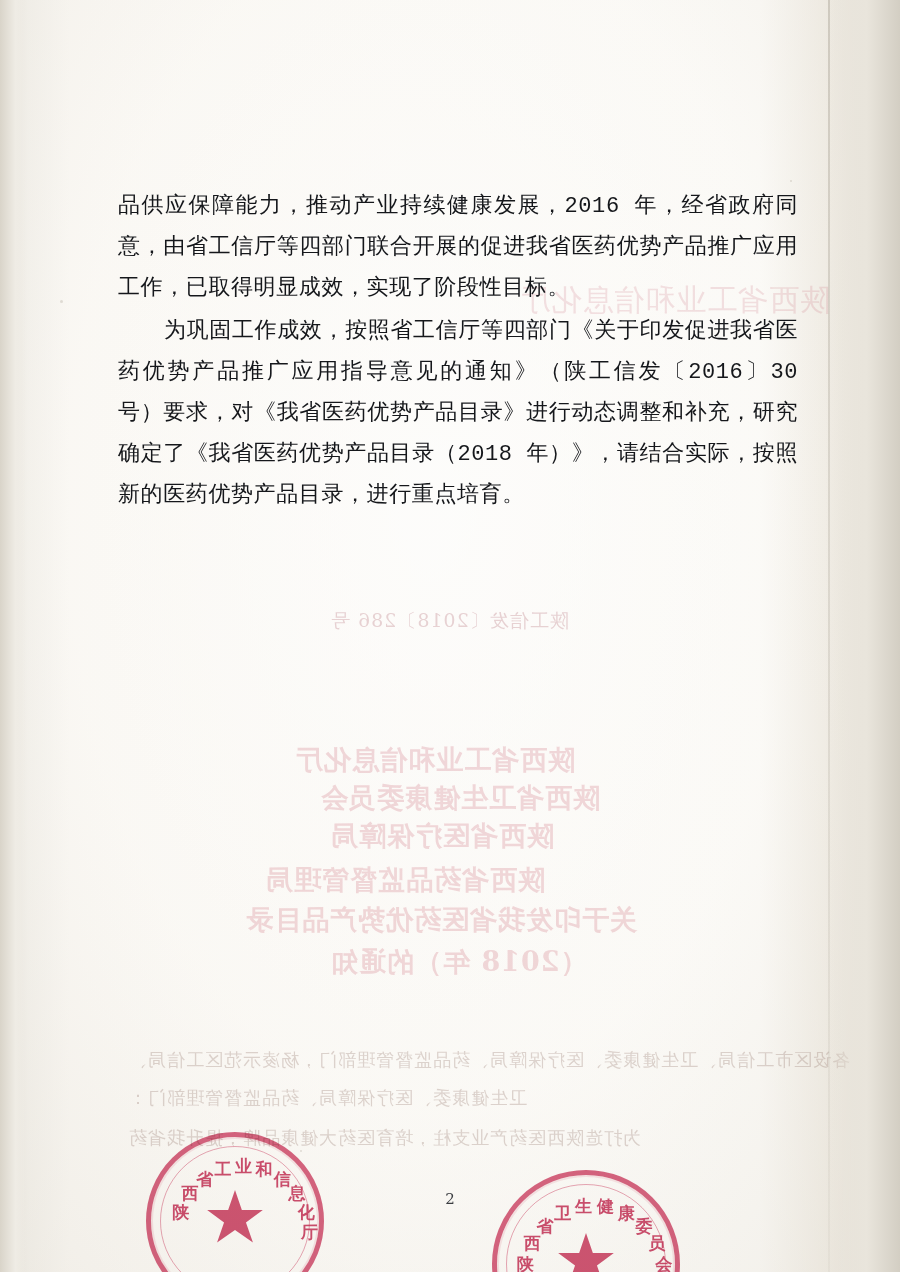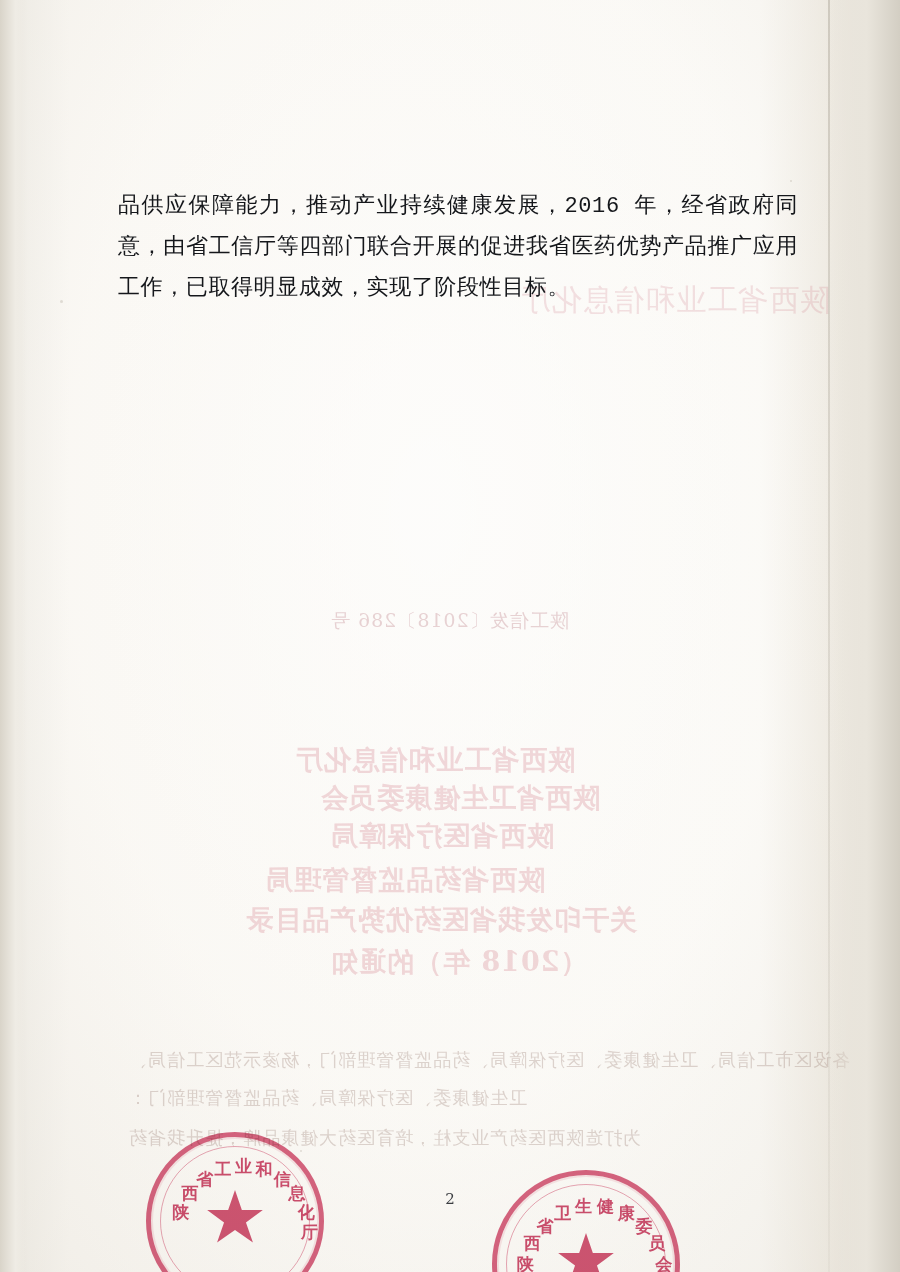--- a/index.html
+++ b/index.html
@@ -181,20 +181,21 @@
   <div class="bleed big" id="bl-3">陕西省医疗保障局</div>
   <div class="bleed big" id="bl-4">陕西省药品监督管理局</div>
   <div class="bleed big" id="bl-5">关于印发我省医药优势产品目录</div>
   <div class="bleed big" id="bl-6">（2018 年）的通知</div>
   <div class="bleed sm" id="bl-7">各设区市工信局、卫生健康委、医疗保障局、药品监督管理部门，杨凌示范区工信局、</div>
   <div class="bleed sm" id="bl-8">卫生健康委、医疗保障局、药品监督管理部门：</div>
   <div class="bleed sm" id="bl-9">为打造陕西医药产业支柱，培育医药大健康品牌，提升我省药</div>
 
   <div class="content">
     <p class="para">品供应保障能力，推动产业持续健康发展，2016 年，经省政府同意，由省工信厅等四部门联合开展的促进我省医药优势产品推广应用工作，已取得明显成效，实现了阶段性目标。</p>
+    <p class="para indent">为巩固工作成效，按照省工信厅等四部门《关于印发促进我省医药优势产品推广应用指导意见的通知》（陕工信发〔2016〕30 号）要求，对《我省医药优势产品目录》进行动态调整和补充，研究确定了《我省医药优势产品目录（2018 年）》，请结合实际，按照新的医药优势产品目录，进行重点培育。</p>
   </div>
 
   <div class="sig-area">
 
     <div class="seal" id="seal-a">
       <div class="inner-ring"></div>
       <div class="star"></div>
       <div class="arc-text">
         <span style="transform:rotate(-72deg) translate(0,-66px) rotate(72deg)">陕</span>
         <span style="transform:rotate(-54deg) translate(0,-66px) rotate(54deg)">西</span>

